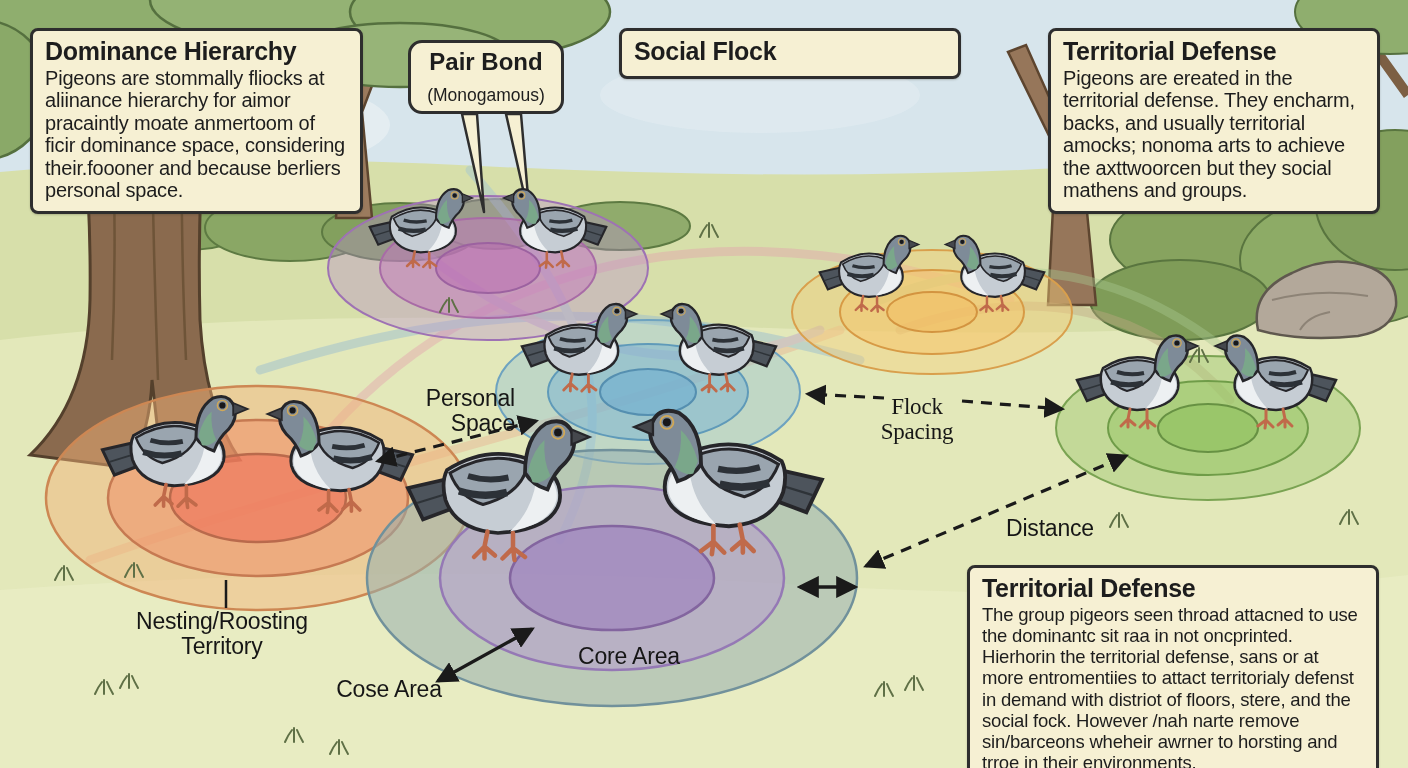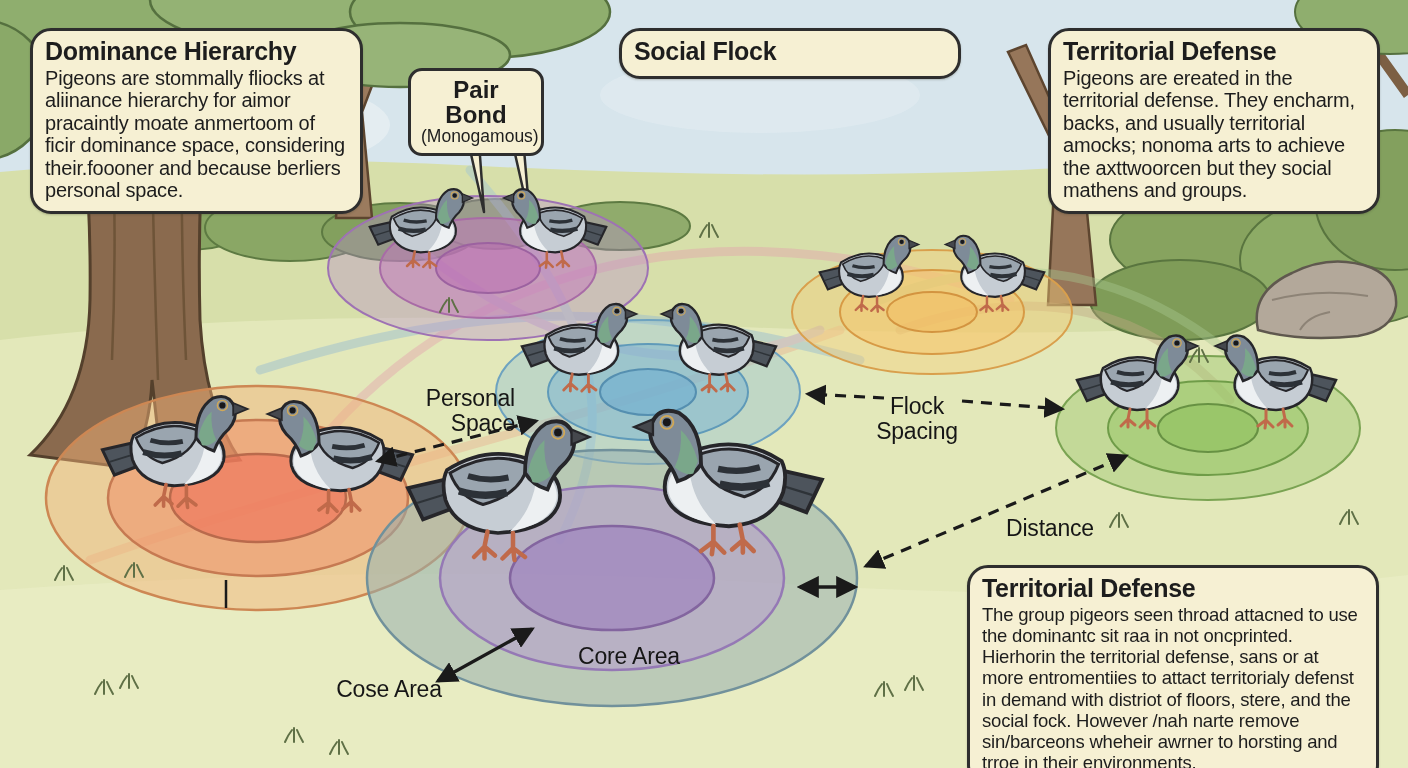--- a/index.html
+++ b/index.html
@@ -2,33 +2,33 @@
 <html><head>
 <meta charset="utf-8">
 <style>
   html,body{margin:0;padding:0;background:#222;}
   .canvas{
     position:relative;width:1408px;height:768px;overflow:hidden;
     font-family:"Liberation Sans",sans-serif;background:#e3e8ba;
   }
   .scene{position:absolute;left:0;top:0;width:1408px;height:768px;display:block;}
   .box{
-    position:absolute;background:#f6f0d3;border:3px solid #2e2e2e;border-radius:21px;
+    position:absolute;background:#f6f0d3;border:3px solid #2e2e2e;border-radius:8px;
     padding:7px 12px 9px 12px;color:#1d1d1d;box-shadow:0 1px 2px rgba(60,60,40,.25);
     box-sizing:border-box;
   }
   .box-title{font-size:25px;font-weight:bold;letter-spacing:-.3px;line-height:1.1;margin-bottom:1px;}
   .box-body{font-size:20px;line-height:1.13;letter-spacing:-.2px;}
   .box-body.small{font-size:18.5px;line-height:1.15;}
   .bubble{
     position:absolute;background:#f6f0d3;border:3px solid #2e2e2e;border-radius:14px;
     text-align:center;color:#1d1d1d;padding:6px 10px;box-sizing:border-box;
   }
   .bubble-title{font-size:24px;font-weight:bold;line-height:1.05;}
-  .bubble-sub{font-size:17.5px;line-height:1.1;}
+  .bubble-sub{font-size:17.5px;line-height:1.1;margin-top:12px;}
   .label{
     position:absolute;color:#161616;font-size:23px;line-height:1.1;text-align:center;
     letter-spacing:-.2px;
   }
 </style>
 </head>
 <body>
 
 <div class="canvas">
 
@@ -206,37 +206,38 @@
     <use href="#tuft" transform="translate(700,225)"></use>
     <use href="#tuft" transform="translate(440,300)"></use>
   </g>
 </svg>
 
 <div class="box" style="left:30px;top:28px;width:333px;">
   <div class="box-title">Dominance Hierarchy</div>
   <div class="box-body">Pigeons are stommally fliocks at aliinance hierarchy for aimor pracaintly moate anmertoom of ficir dominance space, considering their.foooner and because berliers personal space.</div>
 </div>
 
-<div class="bubble" style="left:408px;top:68px;width:136px;">
+<div class="bubble" style="left:408px;top:40px;width:156px;">
   <div class="bubble-title">Pair Bond</div>
   <div class="bubble-sub">(Monogamous)</div>
 </div>
 
 <div class="box" style="left:619px;top:28px;width:342px;">
   <div class="box-title">Social Flock</div>
 </div>
 
 <div class="box" style="left:1048px;top:28px;width:332px;">
   <div class="box-title">Territorial Defense</div>
   <div class="box-body">Pigeons are ereated in the territorial defense. They encharm, backs, and usually territorial amocks; nonoma arts to achieve the axttwoorcen but they social mathens and groups.</div>
 </div>
 
 <div class="box" style="left:967px;top:565px;width:412px;">
   <div class="box-title">Territorial Defense</div>
   <div class="box-body small">The group pigeors seen throad attacned to use the dominantc sit raa in not oncprinted. Hierhorin the territorial defense, sans or at more entromentiies to attact territorialy defenst in demand with distriot of floors, stere, and the social fock. However /nah narte remove sin/barceons wheheir awrner to horsting and trroe in their environments.</div>
 </div>
 
 <div class="label" style="left:395px;top:386px;width:120px;text-align:right;">Personal Space</div>
-<div class="label" style="left:853px;top:394px;width:128px;">Flock Spacing</div>
+<div class="label" style="left:853px;top:394px;width:128px;font-family:Liberation Serif, serif;">Flock Spacing</div>
 <div class="label" style="left:985px;top:516px;width:130px;">Distance</div>
+<div class="label" style="left:118px;top:609px;width:208px;">Nesting/Roosting Territory</div>
 <div class="label" style="left:564px;top:644px;width:130px;">Core Area</div>
 <div class="label" style="left:324px;top:677px;width:130px;">Cose Area</div>
 
 </div>
 </body></html>

